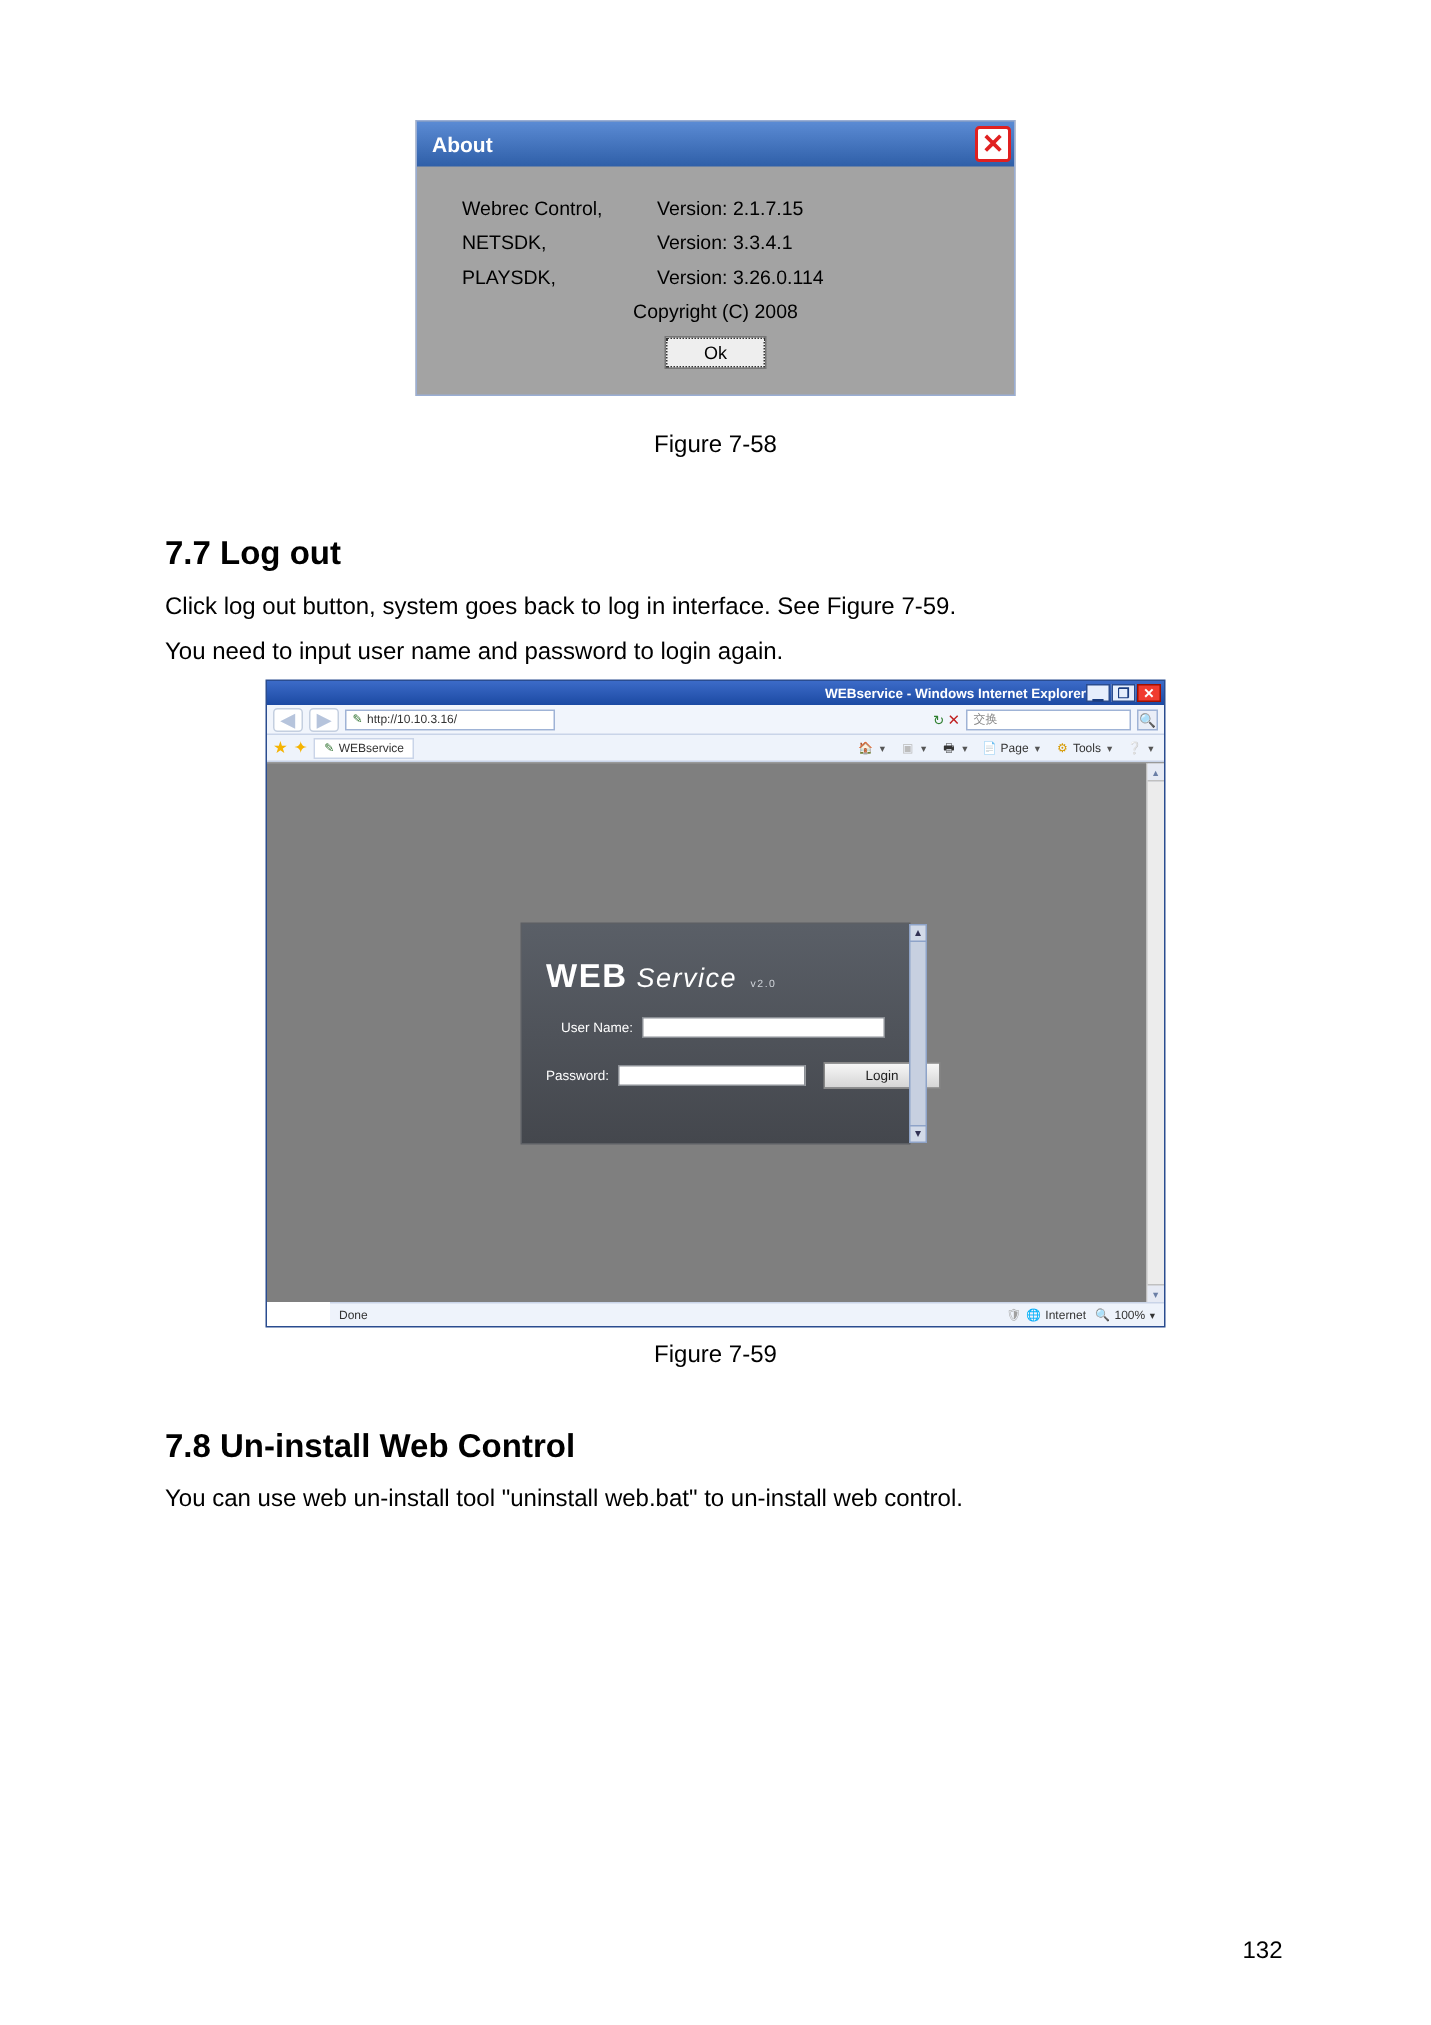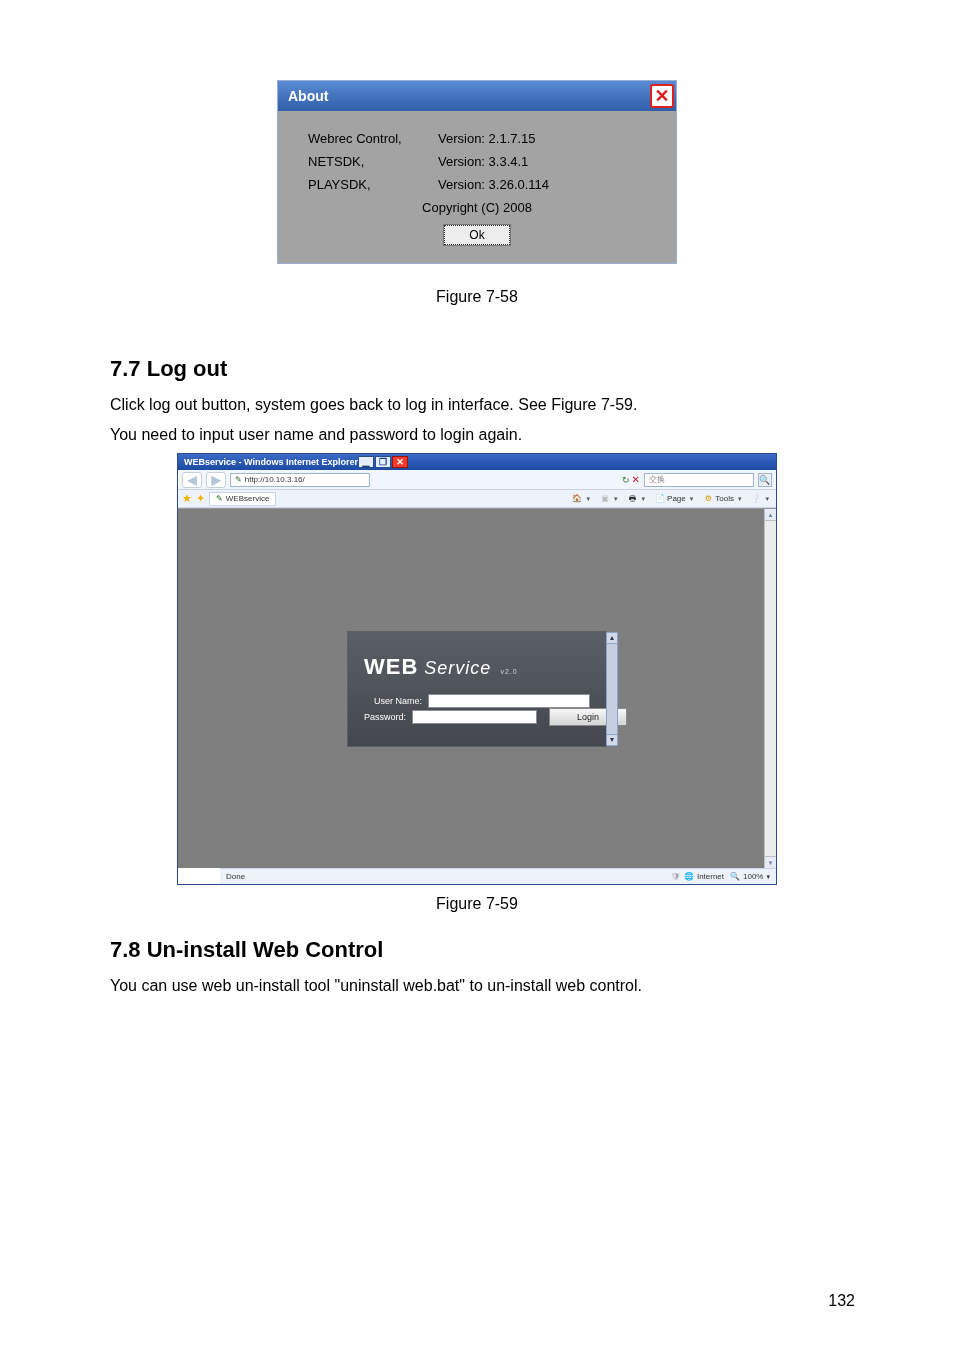--- a/index.html
+++ b/index.html
@@ -18,21 +18,21 @@
   .about-ok { display: inline-block; min-width: 60px; padding: 2px 24px; border: 1px dotted #333; outline: 1px solid #777; background: #eee; font-size: 12px; }
 
   .fig-caption { text-align: center; font-size: 16px; margin: 10px 0 50px 0; }
 
   
   .sec-heading { font-size: 22px; font-weight: bold; margin: 20px 0 10px 0; }
   .body-text { font-size: 16px; line-height: 1.6; margin-bottom: 4px; }
 
   
   .browser-outer { width: 600px; margin: 6px auto 0 auto; border: 1px solid #2a4c8f; background: #fff; font-size: 9px; }
-  .browser-titlebar { height: 16px; background: linear-gradient(#3c6bc8, #1c4aa3); color: #fff; display: flex; align-items: center; justify-content: flex-start; padding: 0 2px 0 6px; }
+  .browser-titlebar { height: 16px; background: linear-gradient(#3c6bc8, #1c4aa3); color: #fff; display: flex; align-items: center; justify-content: flex-end; padding: 0 2px 0 6px; }
   .win-title { font-weight: bold; font-size: 9px; white-space: nowrap; }
   .win-btns { display: flex; gap: 1px; }
   .win-btn { width: 16px; height: 12px; background: #e6eefc; border: 1px solid #2a4c8f; color: #1a3c80; display: flex; align-items: center; justify-content: center; font-size: 9px; font-weight: bold; line-height: 1; }
   .win-btn.close { background: #f03b2f; color: #fff; border-color: #a01000; }
   .browser-nav { height: 20px; background: #f1f5fc; border-bottom: 1px solid #c9d4e8; display: flex; align-items: center; padding: 0 4px; gap: 4px; }
   .nav-arrow { width: 20px; height: 16px; display: flex; align-items: center; justify-content: center; color: #2a6e2a; font-weight: bold; font-size: 12px; background: #fff; border: 1px solid #c4cfe0; border-radius: 3px; }
   .nav-arrow.disabled { color: #b6c4dc; }
   .addr-box { flex: 0 0 140px; height: 14px; background: #fff; border: 1px solid #9fb3d6; display: flex; align-items: center; padding: 0 4px; font-size: 8px; color: #333; }
   .nav-spacer { flex: 1; }
   .search-box { flex: 0 0 110px; height: 14px; background: #fff; border: 1px solid #9fb3d6; display: flex; align-items: center; padding: 0 4px; font-size: 8px; color: #888; }
@@ -43,21 +43,21 @@
   .toolbar-right { margin-left: auto; display: flex; gap: 4px; font-size: 8px; color: #333; align-items: center; }
   .tr-btn { padding: 0 3px; display: flex; align-items: center; gap: 2px; }
   .tr-btn .ico { width: 10px; height: 10px; display: inline-flex; align-items: center; justify-content: center; }
   .tr-sep::after { content: "▾"; font-size: 7px; color: #555; margin-left: 2px; }
 
   .browser-content { height: 360px; background: #7f7f7f; position: relative; display: flex; align-items: center; justify-content: center; border-top: 1px solid #999; }
   .web-login { width: 260px; background: linear-gradient(#5a5f67, #44474d); border: 1px solid #5c5f64; padding: 22px 16px 20px 16px; position: relative; }
   .web-logo { color: #fff; font-size: 18px; letter-spacing: 1px; margin-bottom: 14px; font-style: italic; }
   .web-logo b { font-style: normal; font-weight: bold; font-size: 22px; }
   .web-logo small { font-size: 7px; font-style: normal; color: #d0d4da; margin-left: 3px; }
-  .wl-row { display: flex; align-items: center; gap: 6px; margin-bottom: 0; }
+  .wl-row { display: flex; align-items: center; gap: 6px; margin-bottom: 16px; }
   .wl-row .wl-lbl { width: 58px; color: #fff; font-size: 9px; text-align: right; }
   .wl-row input { flex: 1; height: 14px; border: 1px solid #8b8f95; background: #fff; font-size: 9px; padding: 0 3px; }
   .wl-login-btn { display: inline-block; padding: 3px 27px; background: linear-gradient(#f7f7f7, #d5d5d5); border: 1px solid #888; font-size: 9px; color: #222; margin-left: 6px; }
   .web-scroll { position: absolute; right: -12px; top: 0; bottom: 0; width: 12px; display: flex; flex-direction: column; }
   .web-scroll .sb-btn { height: 12px; background: #d2dae8; border: 1px solid #8ea3c8; color: #335; display: flex; align-items: center; justify-content: center; font-size: 8px; }
   .web-scroll .sb-track { flex: 1; background: #c7d0e0; border-left: 1px solid #8ea3c8; border-right: 1px solid #8ea3c8; }
   .content-scroll { position: absolute; right: 0; top: 0; bottom: 0; width: 12px; background: #ececec; border-left: 1px solid #c0c0c0; display: flex; flex-direction: column; }
   .content-scroll .up, .content-scroll .dn { height: 12px; background: #e6eaf4; border-bottom: 1px solid #c0c0c0; display: flex; align-items: center; justify-content: center; font-size: 7px; color: #6a7ea6; }
   .content-scroll .dn { border-bottom: none; border-top: 1px solid #c0c0c0; }
   .content-scroll .trk { flex: 1; }
@@ -197,19 +197,19 @@
         </div>
         <div class="zone">
           <span>🔍</span>
           <span>100%</span>
           <span style="font-size:7px;">▾</span>
         </div>
       </div>
     </div>
   </div>
 
-  <div class="fig-caption" style="margin-bottom:24px;">Figure 7-59</div>
+  <div class="fig-caption" style="margin-bottom:38px;">Figure 7-59</div>
 
   <div class="sec-heading">7.8  Un-install Web Control</div>
   <div class="body-text">You can use web un-install tool "uninstall web.bat" to un-install web control.</div>
 
   <div class="page-num">132</div>
 </div>
 
 </body></html>

